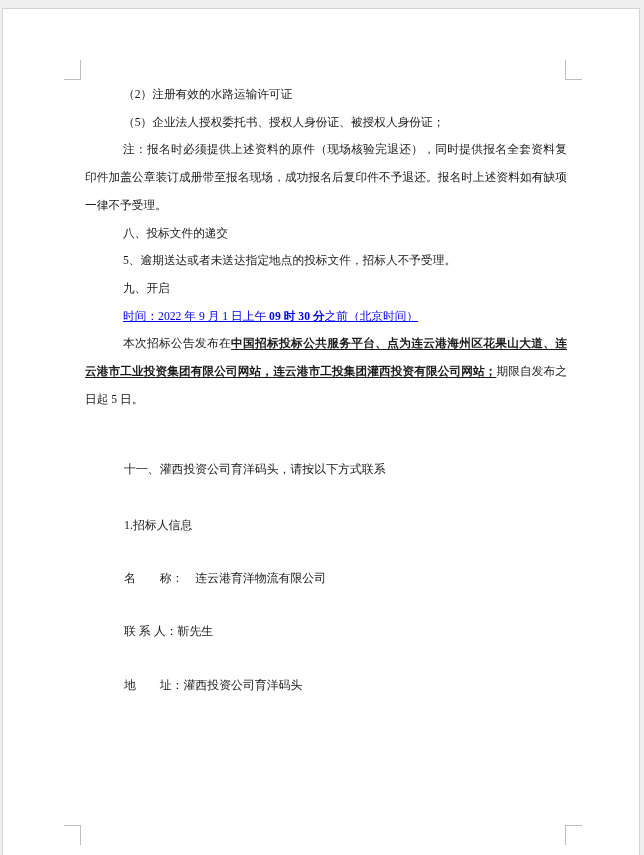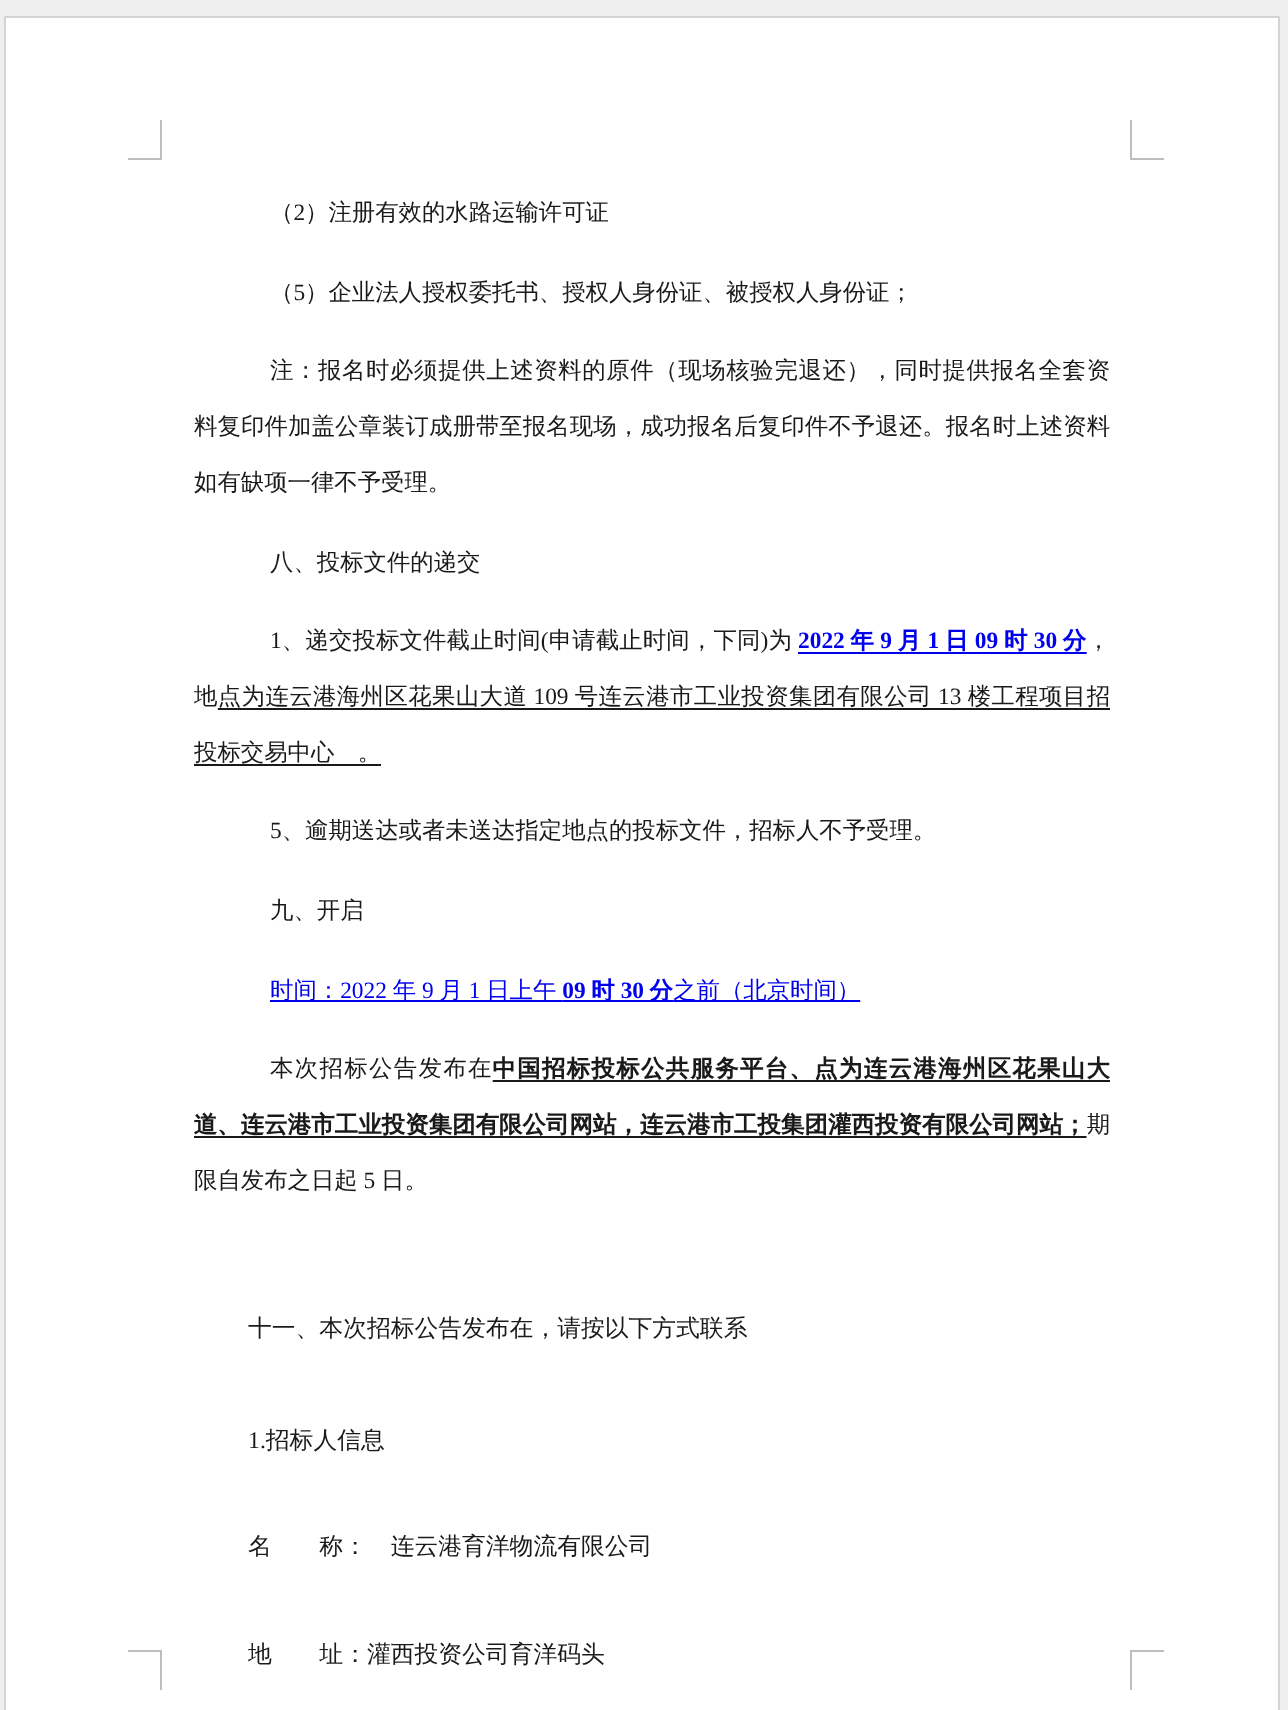--- a/index.html
+++ b/index.html
@@ -18,21 +18,21 @@
   .crop{position:absolute;width:16px;height:19px;}
   .crop.tl{left:61px;top:51px;border-right:1px solid #bdbdbd;border-bottom:1px solid #bdbdbd;}
   .crop.tr{left:562px;top:51px;border-left:1px solid #bdbdbd;border-bottom:1px solid #bdbdbd;}
   .crop.bl{left:61px;top:816px;border-right:1px solid #bdbdbd;border-top:1px solid #bdbdbd;}
   .crop.br{left:562px;top:816px;border-left:1px solid #bdbdbd;border-top:1px solid #bdbdbd;}
 
   .content{
     position:absolute;left:82px;top:72px;width:482px;
   }
   .main{font-size:11.7px;line-height:27.7px;text-align:justify;}
-  .main p{margin:12px;text-indent:38px;}
+  .main p{margin:0;text-indent:38px;}
   .heading{font-weight:normal;}
   .blue{color:var(--accent-blue,#0000EE);text-decoration:underline;}
   .b{font-weight:bold;}
   .u{text-decoration:underline;text-underline-offset:2px;}
 
   .contacts{
     margin-top:8px;padding-left:39px;
     font-size:11.9px;line-height:17.8px;white-space:pre-wrap;
   }
   .contacts .lead-line{line-height:24px;}
@@ -46,35 +46,34 @@
   <div class="crop bl"></div>
   <div class="crop br"></div>
 
   <div class="content">
     <div class="main">
       <p>（2）注册有效的水路运输许可证</p>
       <p>（5）企业法人授权委托书、授权人身份证、被授权人身份证；</p>
       <p>注：报名时必须提供上述资料的原件（现场核验完退还），同时提供报名全套资料复印件加盖公章装订成册带至报名现场，成功报名后复印件不予退还。报名时上述资料如有缺项一律不予受理。</p>
 
       <p class="heading">八、投标文件的递交</p>
-      <p><span>1、递交投标文件截止时间(申请截止时间，下同)为 </span><span class="blue b u">2022 年 9 月 1 日 09 时 30 分</span><span>，地</span><span class="u">点为连云港海州区花果山大道 109 号连云港市工业投资集团有限公司 13 楼工程项目招投标交易中心　。</span></p>
       <p>5、逾期送达或者未送达指定地点的投标文件，招标人不予受理。</p>
 
       <p class="heading">九、开启</p>
       <p class="blue"><span>时间：2022 年 9 月 1 日上午 </span><span class="b">09 时 30 分</span><span>之前（北京时间）</span></p>
 
       <p><span>本次招标公告发布在</span><span class="b u">中国招标投标公共服务平台、点为连云港海州区花果山大道、连云港市工业投资集团有限公司网站，连云港市工投集团灌西投资有限公司网站；</span><span>期限自发布之日起 5 日。</span></p>
     </div>
 
     <div class="contacts">
-      <div class="lead-line">十一、本次招标公告发布在，请按以下方式联系</div>
+      <div class="lead-line">十一、灌西投资公司育洋码头，请按以下方式联系</div>
       <div>1.招标人信息</div>
       <div>名　　称：　连云港育洋物流有限公司</div>
+      <div>联 系 人：靳先生</div>
       <div>地　　址：灌西投资公司育洋码头</div>
-      <div>联 系 人：靳先生</div>
       
       
       
       
       
       
     </div>
 
   </div>
 </div>

